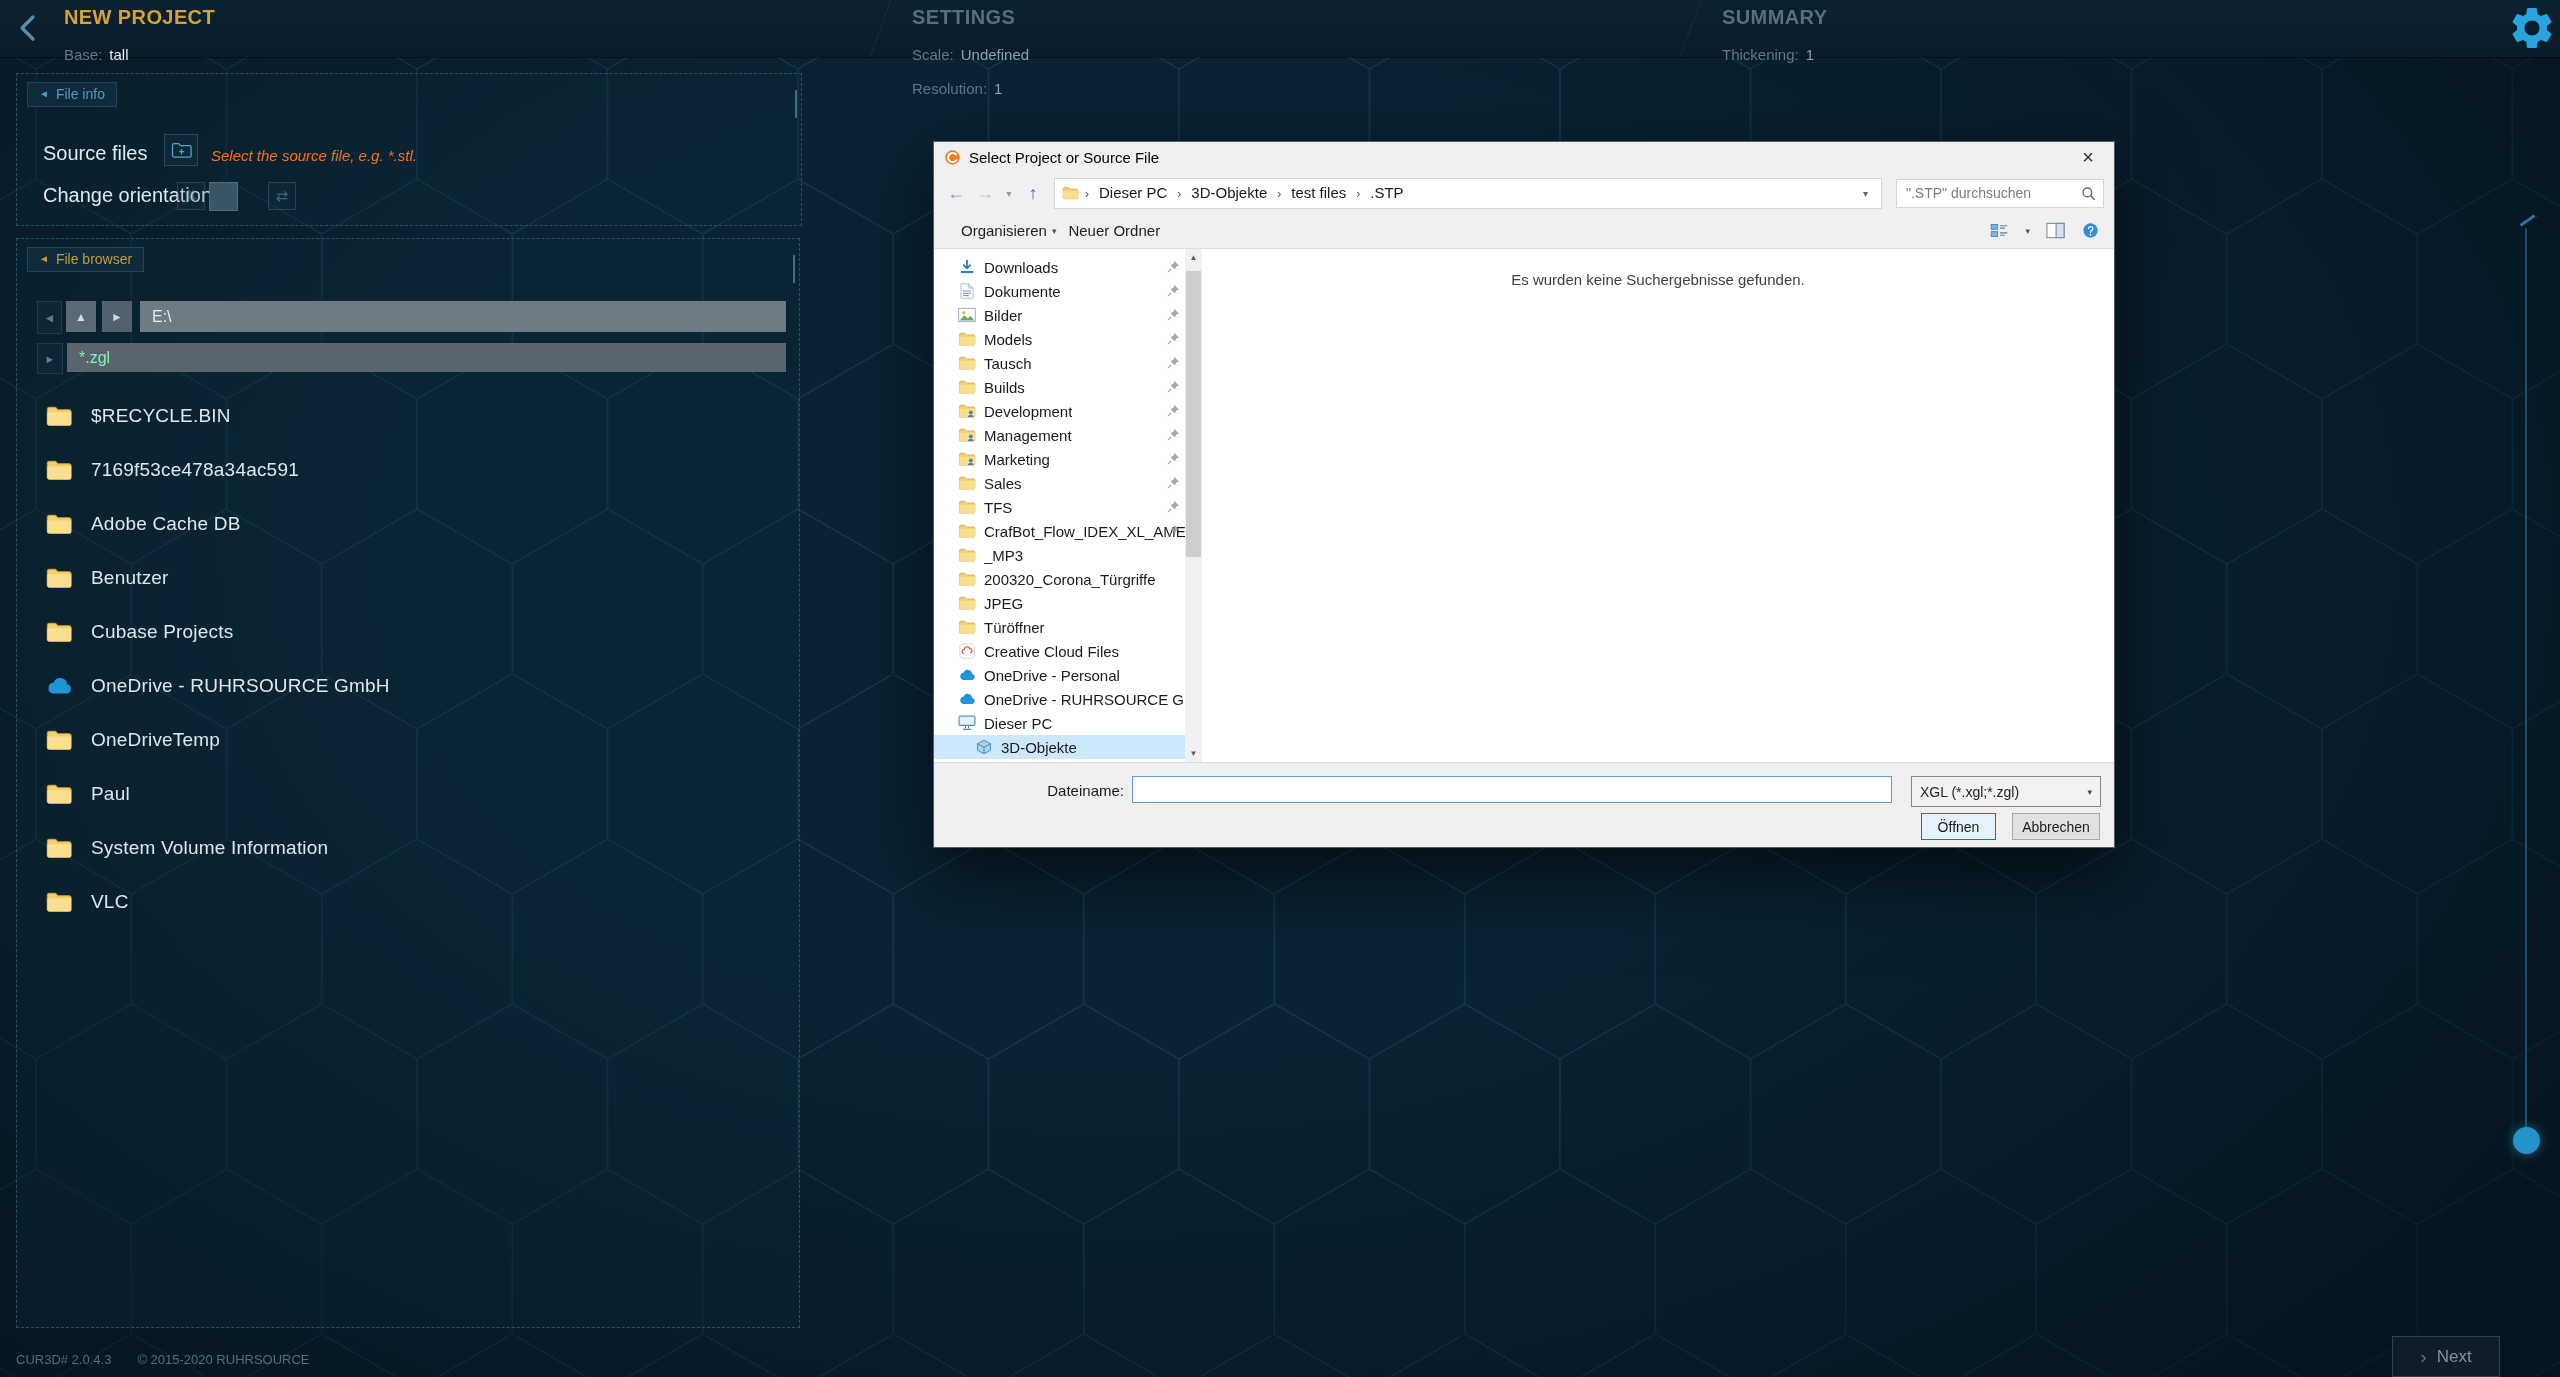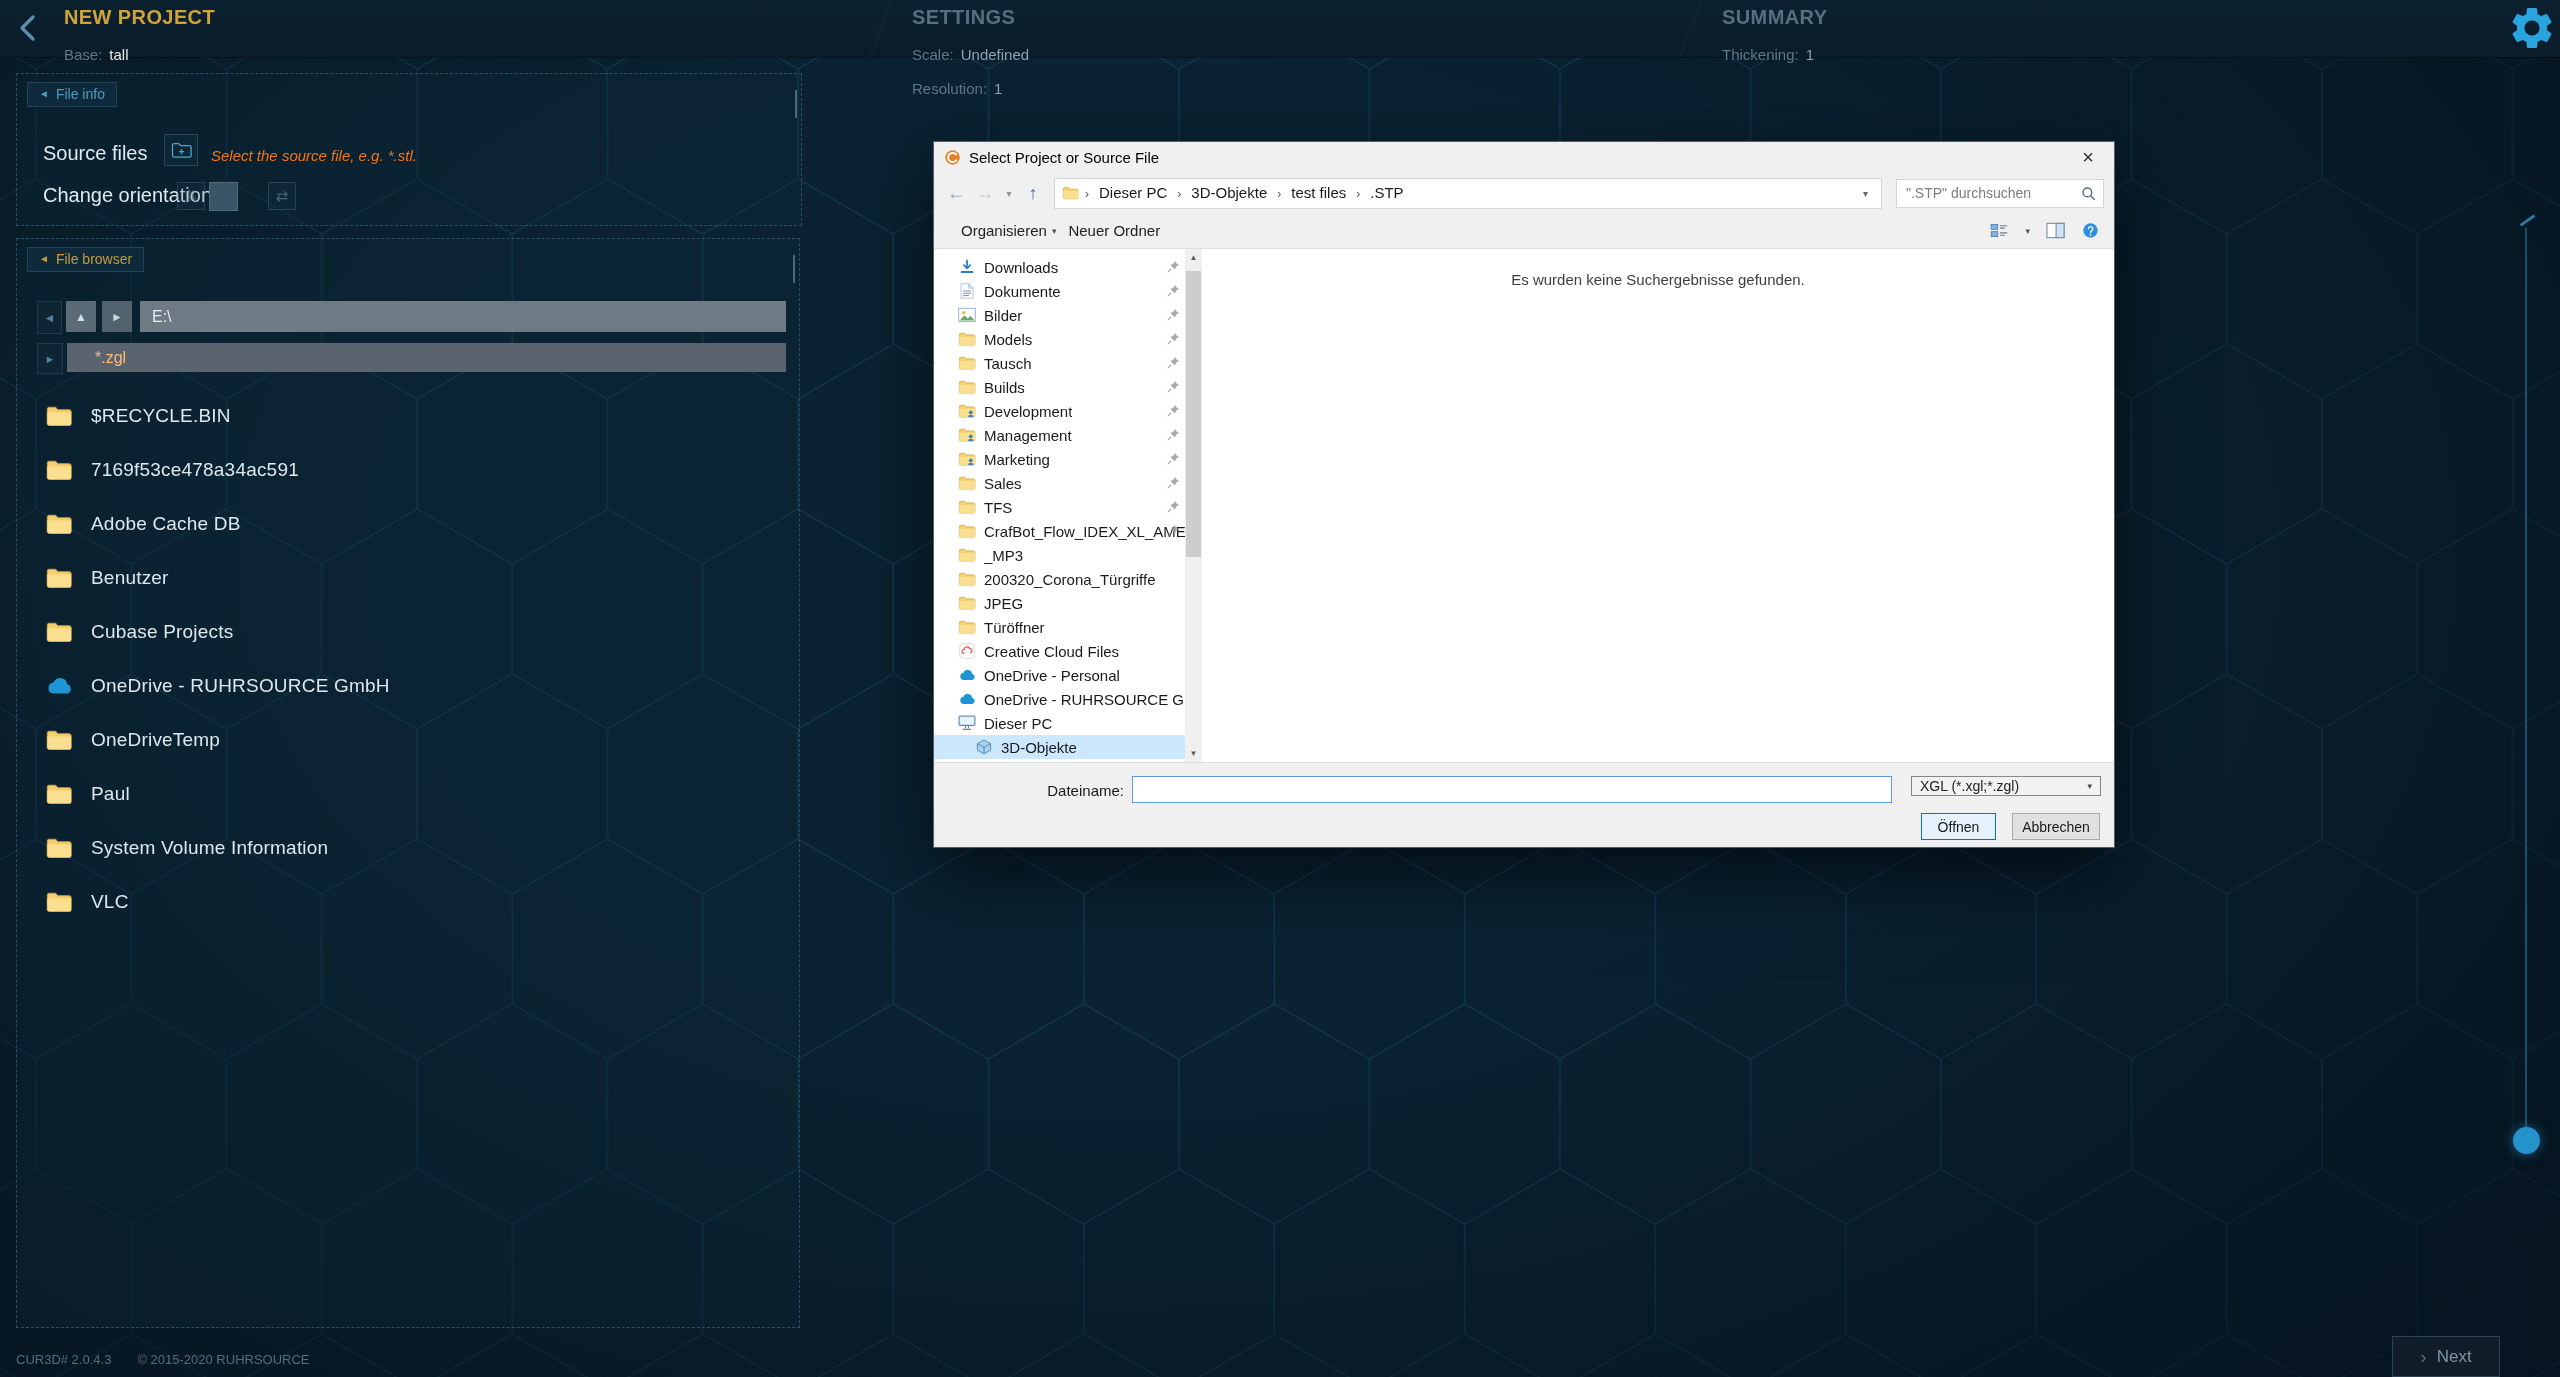--- a/index.html
+++ b/index.html
@@ -50,21 +50,21 @@
 
   
   .nav-row{position:absolute;left:0;top:62px;width:100%;height:31px;}
   .nav-btn{position:absolute;top:0;height:31px;display:flex;align-items:center;justify-content:center;font-size:12px;cursor:pointer;}
   .nav-b1{left:20px;width:23px;background:#0e2634;border:1px solid #1c3c4e;color:#4f7f9b;}
   .nav-b2{left:49px;width:30px;background:#5a6b77;color:#d6dee4;}
   .nav-b3{left:85px;width:30px;background:#51626e;color:#cfd8df;}
   .nav-path{position:absolute;left:123px;right:13px;top:0;height:31px;background:#6e7a84;color:#e6ecf0;font-size:16px;display:flex;align-items:center;padding:0 12px;cursor:text;}
   .filter-row{position:absolute;left:0;top:104px;width:100%;height:29px;}
   .flt-btn{position:absolute;left:20px;top:0;width:24px;height:29px;background:#0e2634;border:1px solid #1c3c4e;color:#4f7f9b;font-size:11px;display:flex;align-items:center;justify-content:center;cursor:pointer;}
-  .flt-field{position:absolute;left:50px;right:13px;top:0;height:29px;background:#59646e;color:#fdba74;font-size:16px;display:flex;align-items:center;padding:0 28px;cursor:text;}
+  .flt-field{position:absolute;left:50px;right:13px;top:0;height:29px;background:#59646e;color:#86efac;font-size:16px;display:flex;align-items:center;padding:0 12px;cursor:text;}
   #app-folder-list{position:absolute;left:20px;top:150px;right:13px;}
   .fb-row{height:54px;display:flex;align-items:center;gap:18px;padding-left:8px;cursor:pointer;}
   .fb-ico{width:28px;height:22px;flex:0 0 auto;}
   .fb-ico svg{width:100%;height:100%;display:block;}
   .fb-label{font-size:19px;color:#dde8ee;letter-spacing:.2px;}
 
   
   #statusbar{position:absolute;left:16px;bottom:10px;font-size:13px;color:#4f6e80;display:flex;gap:26px;z-index:3;}
   #next-btn{position:absolute;right:60px;bottom:0;width:106px;height:39px;background:rgba(18,30,40,.88);border:1px solid #2b4252;color:#7e94a3;font-size:17px;display:flex;align-items:center;justify-content:center;gap:10px;z-index:3;cursor:pointer;}
   #next-btn .chev{color:#54707f;font-size:19px;}
@@ -112,21 +112,21 @@
   .tree-pin svg{width:100%;height:100%;display:block;}
   .tree-scroll{position:absolute;right:0;top:0;bottom:0;width:17px;background:#f0f0f0;}
   .ts-arrow{position:absolute;left:0;width:17px;height:17px;color:#5a5a5a;font-size:8px;display:flex;align-items:center;justify-content:center;cursor:pointer;}
   .ts-up{top:0;} .ts-down{bottom:0;}
   .ts-thumb{position:absolute;left:1px;width:15px;top:22px;height:286px;background:#cdcdcd;cursor:grab;}
   .files{flex:1;position:relative;}
   .empty-msg{position:absolute;top:22px;left:0;right:0;text-align:center;font-size:15px;color:#3f3f3f;}
   .dlg-footer{height:84px;flex:0 0 84px;background:#f0f0f0;border-top:1px solid #dcdcdc;position:relative;}
   .fn-label{position:absolute;left:0;top:19px;width:190px;text-align:right;font-size:15px;}
   .fn-input{position:absolute;left:198px;top:13px;width:760px;height:27px;border:1px solid #5e9ad9;background:#fff;font-size:15px;padding:0 8px;box-sizing:border-box;outline:none;font-family:"Liberation Sans",sans-serif;}
-  .ft-select{position:absolute;left:977px;top:13px;width:190px;height:20px;border:1px solid #878787;background:#f2f2f2;font-size:14px;display:flex;align-items:center;padding:0 8px;box-sizing:border-box;color:#222;cursor:pointer;}
+  .ft-select{position:absolute;left:977px;top:13px;width:190px;height:31px;border:1px solid #878787;background:#f2f2f2;font-size:14px;display:flex;align-items:center;padding:0 8px;box-sizing:border-box;color:#222;cursor:pointer;}
   .ft-caret{margin-left:auto;font-size:9px;color:#444;}
   .dlg-btn{position:absolute;top:50px;height:27px;display:flex;align-items:center;justify-content:center;font-size:14px;cursor:pointer;box-sizing:border-box;}
   .btn-open{left:987px;width:75px;background:#e5f1fb;border:1px solid #0078d7;}
   .btn-cancel{left:1078px;width:88px;background:#e1e1e1;border:1px solid #a9a9a9;}
 </style>
 </head>
 <body>
 
 <div id="stage">
   <div id="bg-grad"></div>

